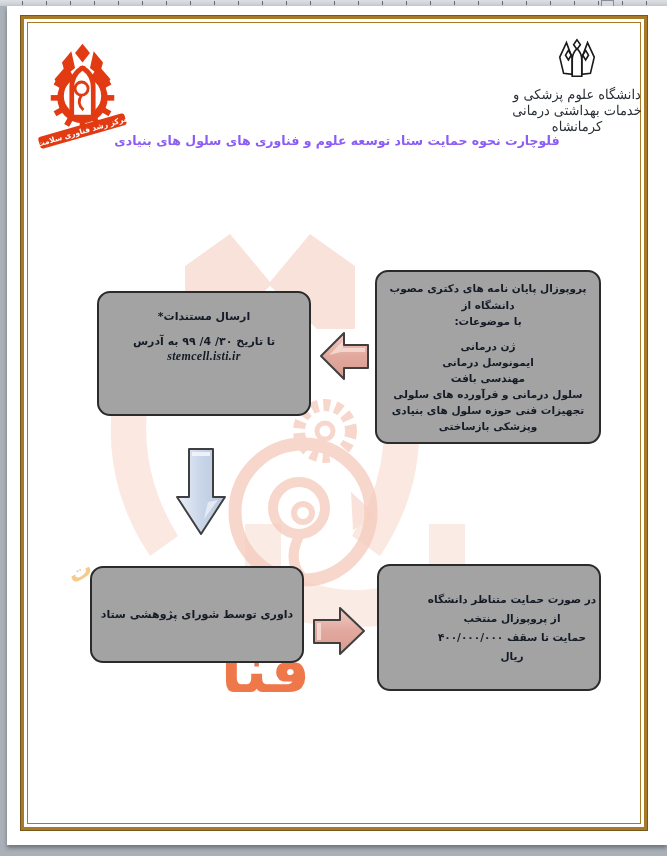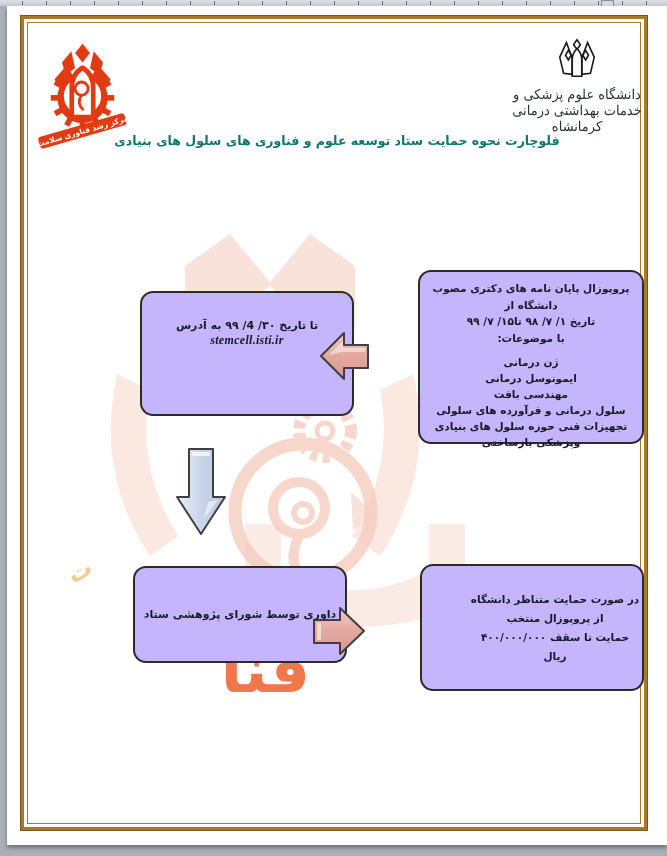--- a/index.html
+++ b/index.html
@@ -38,31 +38,31 @@
 
   
   .logo-left { position:absolute; left:28px; top:34px; width:95px; height:112px; z-index:3; }
   .logo-right-wrap { position:absolute; left:495px; top:30px; width:150px; text-align:center; z-index:3; }
   .calligraphy {
     margin-top:2px; font-size:13px; color:#2a2f36; direction:rtl;
     font-family:"DejaVu Serif", serif; transform:scaleY(1.05); letter-spacing:0;
   }
   .doc-title {
     position:absolute; left:0; top:127px; width:660px; text-align:center;
-    font-size:12.5px; font-weight:600; color:#0f766e; direction:rtl; z-index:3;
+    font-size:12.5px; font-weight:600; color:#8b5cf6; direction:rtl; z-index:3;
   }
 
   
   .watermark { position:absolute; left:48px; top:218px; width:420px; height:480px; z-index:1; }
 
   
   .fc-box {
-    position:absolute; background:#c4b5fd; border:2px solid #2b2b2b;
+    position:absolute; background:#a3a3a3; border:2px solid #2b2b2b;
     border-radius:13px; z-index:2; direction:rtl; color:#141b26;
-    font-weight:700; text-align:center;margin-left:43px;
+    font-weight:700; text-align:center;
   }
   .box-proposal { left:368px; top:264px; width:226px; height:174px; padding-top:8px; font-size:10.5px; }
   .box-proposal .ln { line-height:16.5px; }
   .box-proposal .topics { margin-top:8px; }
   .box-proposal .topics .ln { line-height:16px; }
 
   .box-send { left:90px; top:285px; width:214px; height:125px; padding-top:16px; font-size:11px; }
   .box-send .ln1 { line-height:16px; }
   .box-send .ln2 { margin-top:9px; line-height:15px; }
   .box-send .url { direction:ltr; font-family:"Liberation Serif", serif; font-size:12px; font-weight:700; letter-spacing:.3px; line-height:15px;font-style:italic; }
@@ -158,32 +158,32 @@
         <polygon points="31,15 28,20 31,25 34,20"></polygon>
       </g>
     </svg>
     <div class="calligraphy">دانشگاه علوم پزشکی و خدمات بهداشتی درمانی کرمانشاه</div>
   </div>
 
   <div class="doc-title">فلوچارت نحوه حمایت ستاد توسعه علوم و فناوری های سلول های بنیادی</div>
 
   <div class="fc-box box-proposal">
     <div class="ln">پروپوزال پایان نامه های دکتری مصوب دانشگاه از</div>
-    <div class="ln">تاریخ ۱/ ۷/ ۹۸ تا۱۵/ ۷/ ۹۹</div>
     <div class="ln">با موضوعات:</div>
     <div class="topics">
       <div class="ln">ژن درمانی</div>
       <div class="ln">ایمونوسل درمانی</div>
       <div class="ln">مهندسی بافت</div>
       <div class="ln">سلول درمانی و فرآورده های سلولی</div>
       <div class="ln">تجهیزات فنی حوزه سلول های بنیادی وپزشکی بازساختی</div>
     </div>
   </div>
 
   <div class="fc-box box-send">
+    <div class="ln1">ارسال مستندات*</div>
     <div class="ln2">تا تاریخ ۳۰/ 4/ ۹۹ به آدرس</div>
     <div class="url">stemcell.isti.ir</div>
   </div>
 
   <svg class="arrow arrow-left" width="52" height="57" viewBox="0 0 52 57" xmlns="http://www.w3.org/2000/svg">
     <defs>
       <linearGradient id="gpink1" x1="0" y1="0" x2="0" y2="1">
         <stop offset="0" stop-color="#f0cdc5"></stop>
           <stop offset="0.5" stop-color="#e2a89e"></stop>
           <stop offset="1" stop-color="#d99a8f"></stop>

